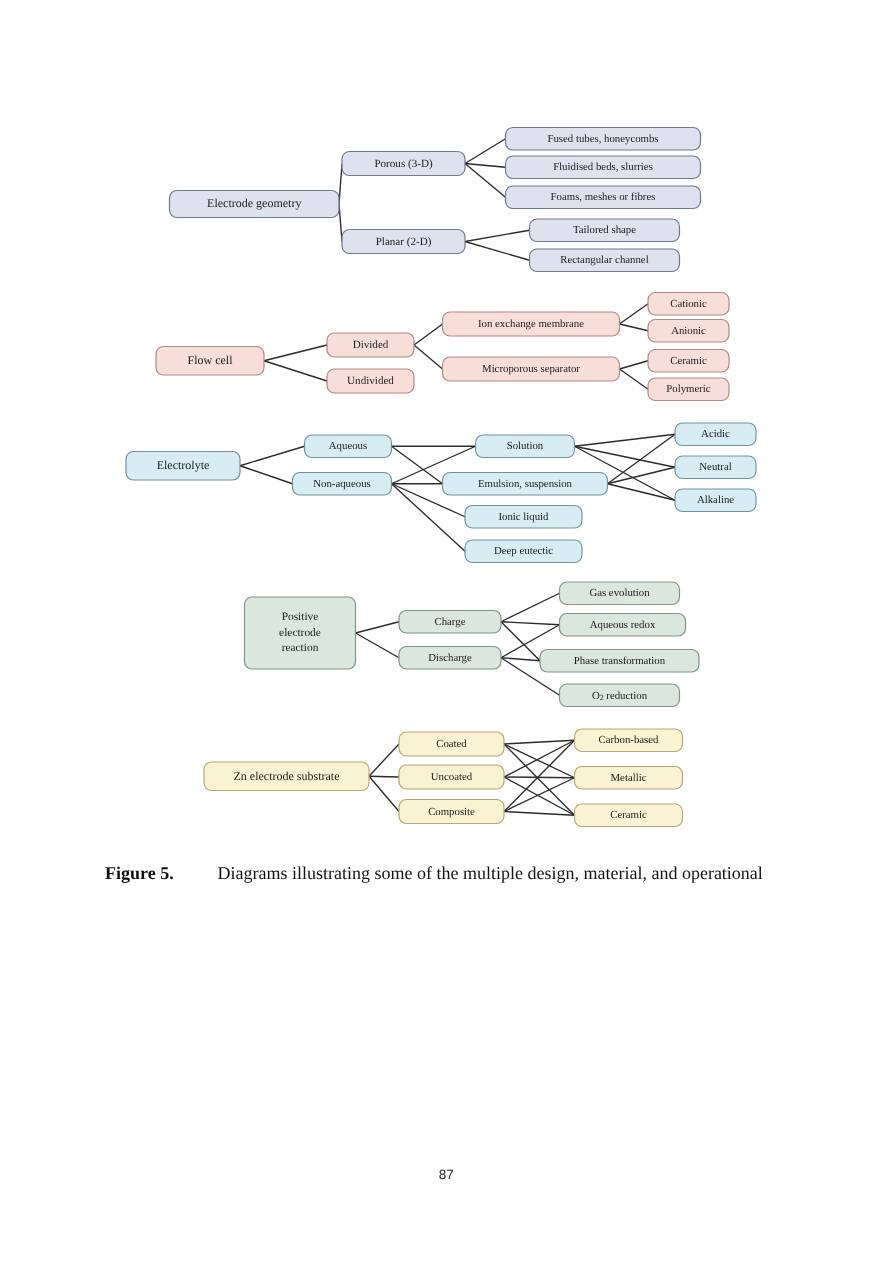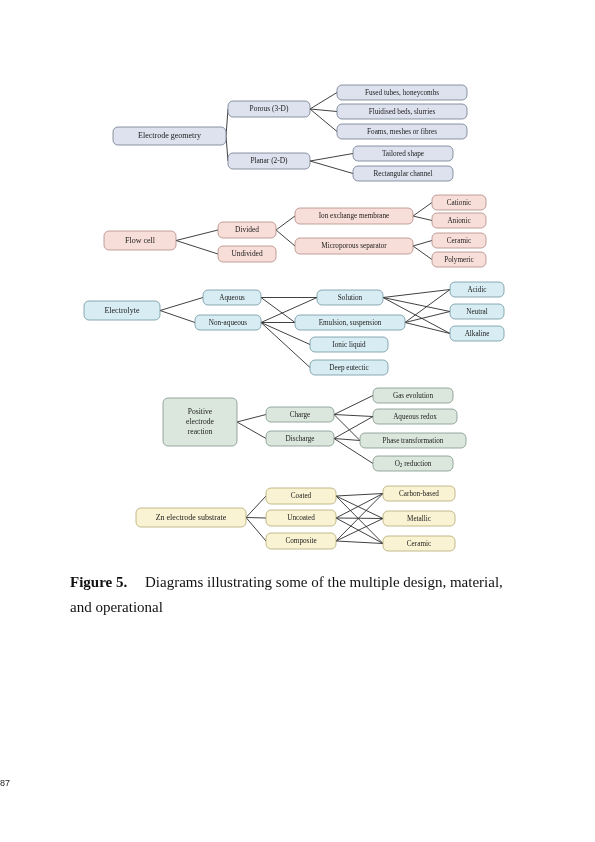--- a/index.html
+++ b/index.html
@@ -6,27 +6,27 @@
   body{
     width:595px;height:842px;background:#ffffff;
     font-family:"Liberation Serif",serif;
     position:relative;overflow:hidden;
   }
   #figure-wrap{position:absolute;left:0;top:0;width:595px;height:570px;}
   svg{display:block;}
   .nd-text{font-family:"Liberation Serif",serif;fill:#1a1a1a;text-anchor:middle;dominant-baseline:middle;}
   .caption{
     position:absolute;left:70px;top:570px;width:455px;
-    font-size:15px;line-height:25px;color:#111;
+    font-size:12px;line-height:25px;color:#111;
   }
   .caption .fig-lbl{font-weight:bold;display:inline-block;width:75px;}
   .caption .c-body{display:inline;text-align:justify;}
   .cap-line2{margin-left:75px;display:block;}
   .pageno{
-    position:absolute;left:0;top:778px;width:595px;
+    position:absolute;left:0;top:778px;width:595px;text-align:center;
     font-family:"Liberation Sans",sans-serif;font-size:9px;color:#222;
   }
 </style>
 </head>
 <body>
 
 <div id="figure-wrap">
   <svg id="diagram-svg" width="595" height="570" viewBox="0 0 595 570">
       <line x1="336" y1="541" x2="383" y2="543.5" stroke="#2b2b2b" stroke-width="0.9"></line>
       <line x1="336" y1="541" x2="383" y2="518.5" stroke="#2b2b2b" stroke-width="0.9"></line>

